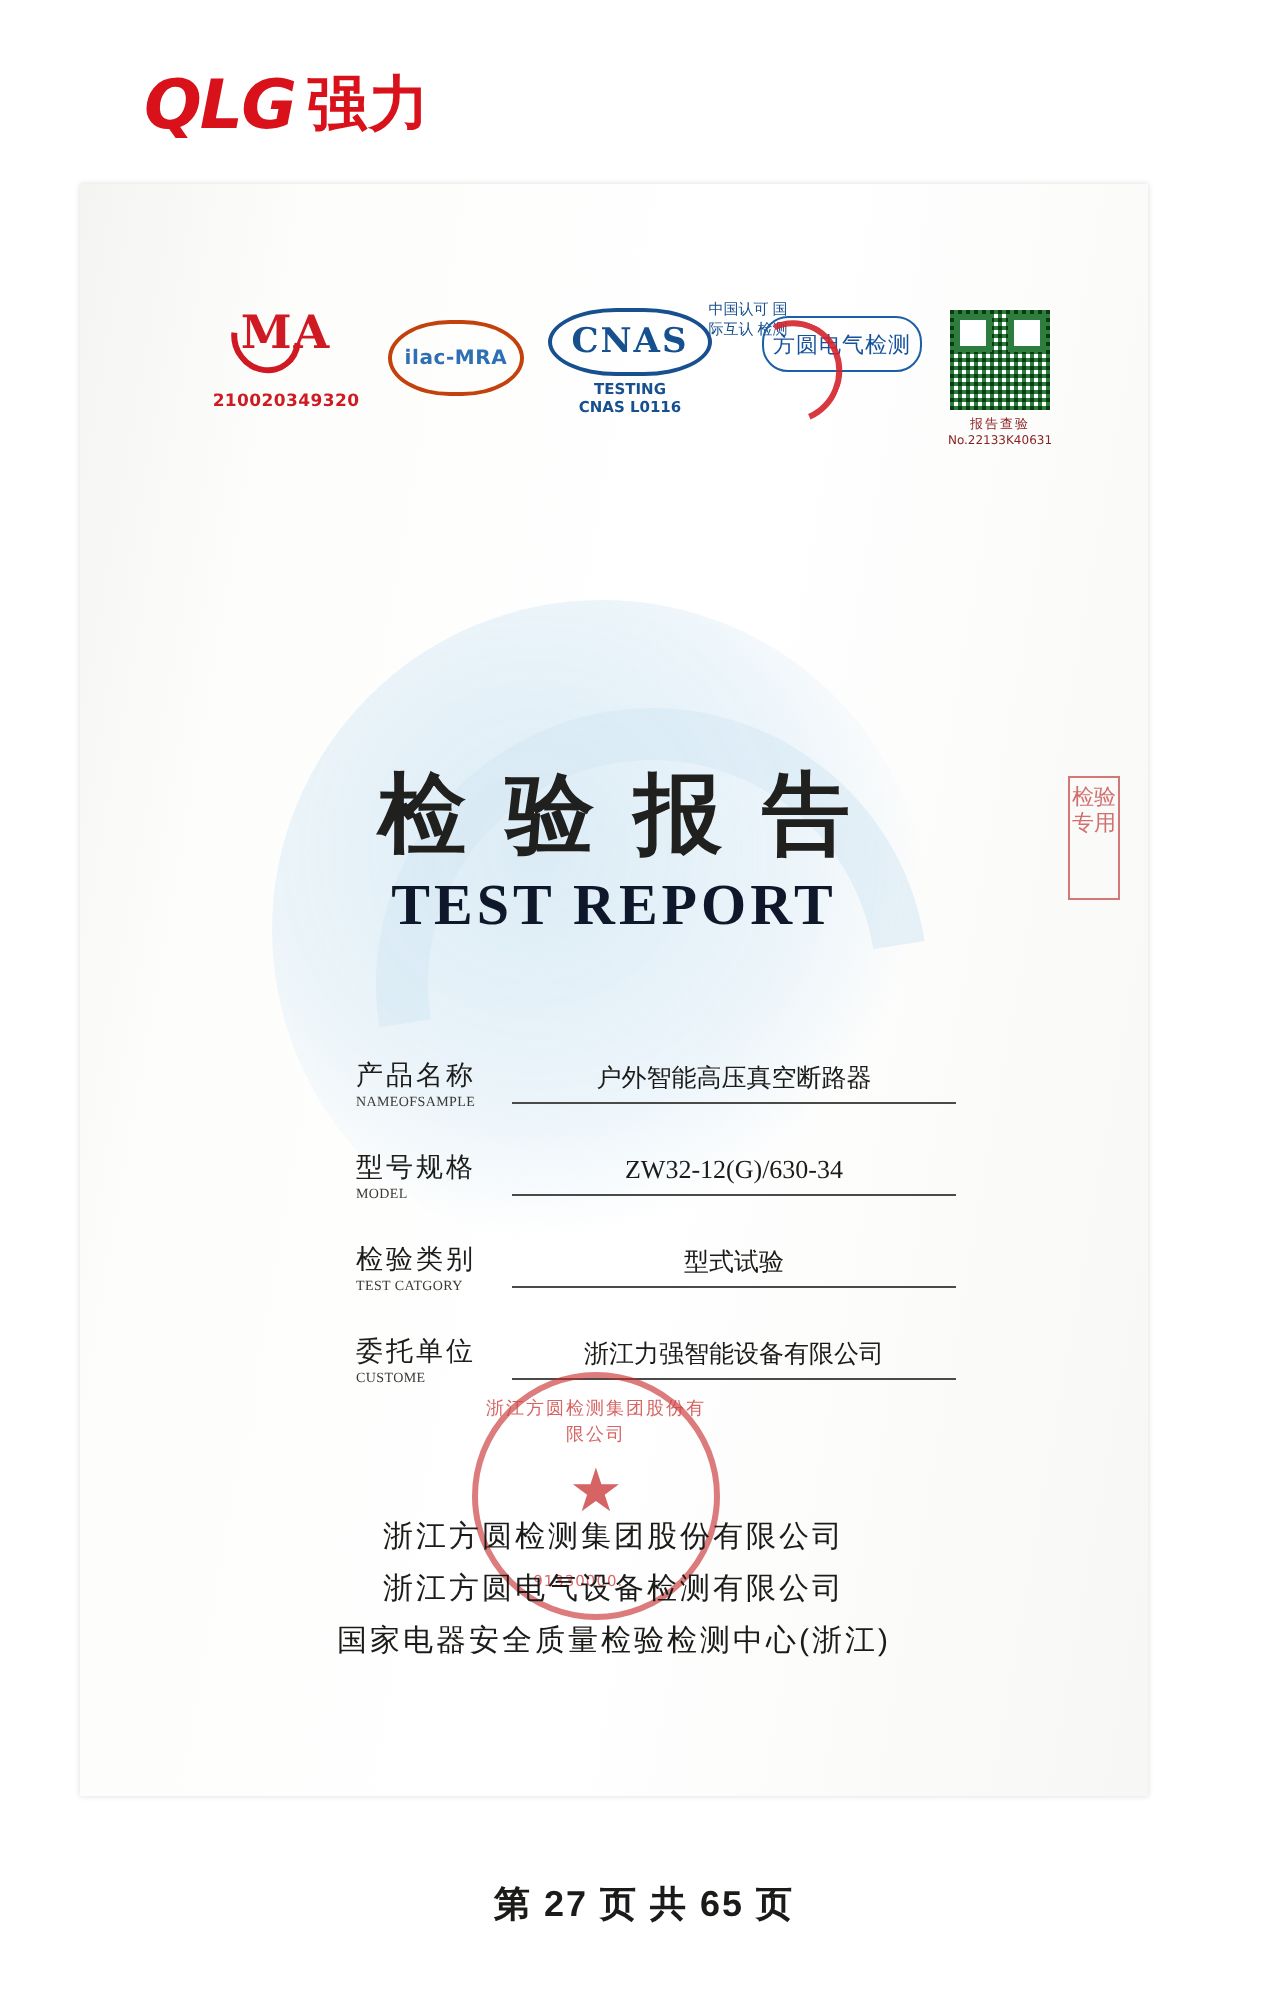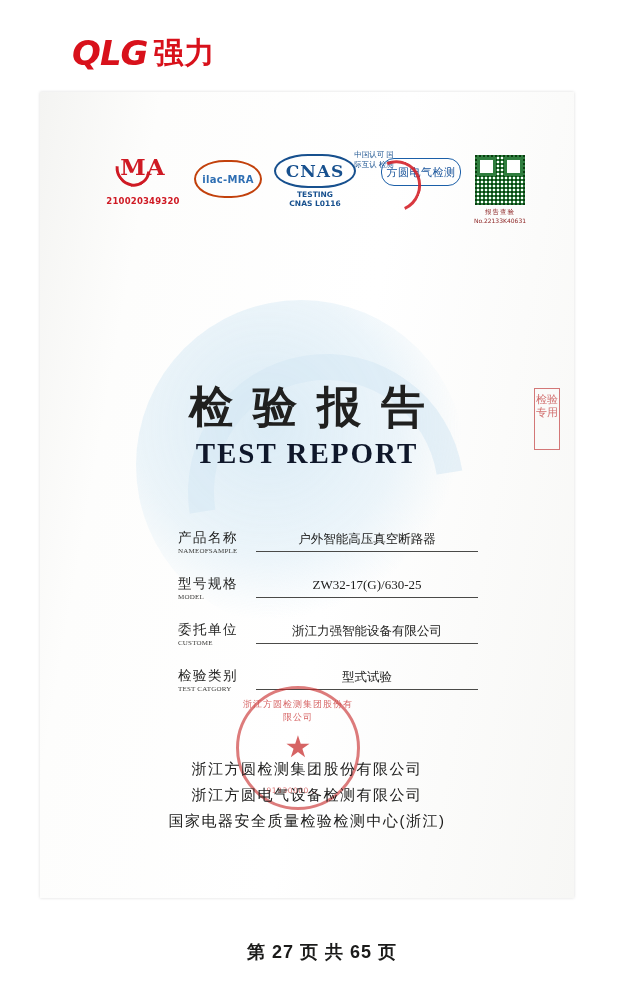--- a/index.html
+++ b/index.html
@@ -475,37 +475,37 @@
           <span class="en">NAMEOFSAMPLE</span>
         </div>
         <div class="field-value">户外智能高压真空断路器</div>
       </div>
 
       <div class="field">
         <div class="field-label">
           <span class="cn">型号规格</span>
           <span class="en">MODEL</span>
         </div>
-        <div class="field-value mono">ZW32-17(G)/630-25</div>
+        <div class="field-value mono">ZW32-12(G)/630-34</div>
+      </div>
+
+      <div class="field">
+        <div class="field-label">
+          <span class="cn">检验类别</span>
+          <span class="en">TEST CATGORY</span>
+        </div>
+        <div class="field-value">型式试验</div>
       </div>
 
       <div class="field">
         <div class="field-label">
           <span class="cn">委托单位</span>
           <span class="en">CUSTOME</span>
         </div>
         <div class="field-value">浙江力强智能设备有限公司</div>
-      </div>
-
-      <div class="field">
-        <div class="field-label">
-          <span class="cn">检验类别</span>
-          <span class="en">TEST CATGORY</span>
-        </div>
-        <div class="field-value">型式试验</div>
       </div>
 
     </div>
 
     <div class="seal">
       <div class="seal-top">浙江方圆检测集团股份有限公司</div>
       <div class="seal-star">★</div>
       <div class="seal-bottom">91330000...</div>
     </div>
 

